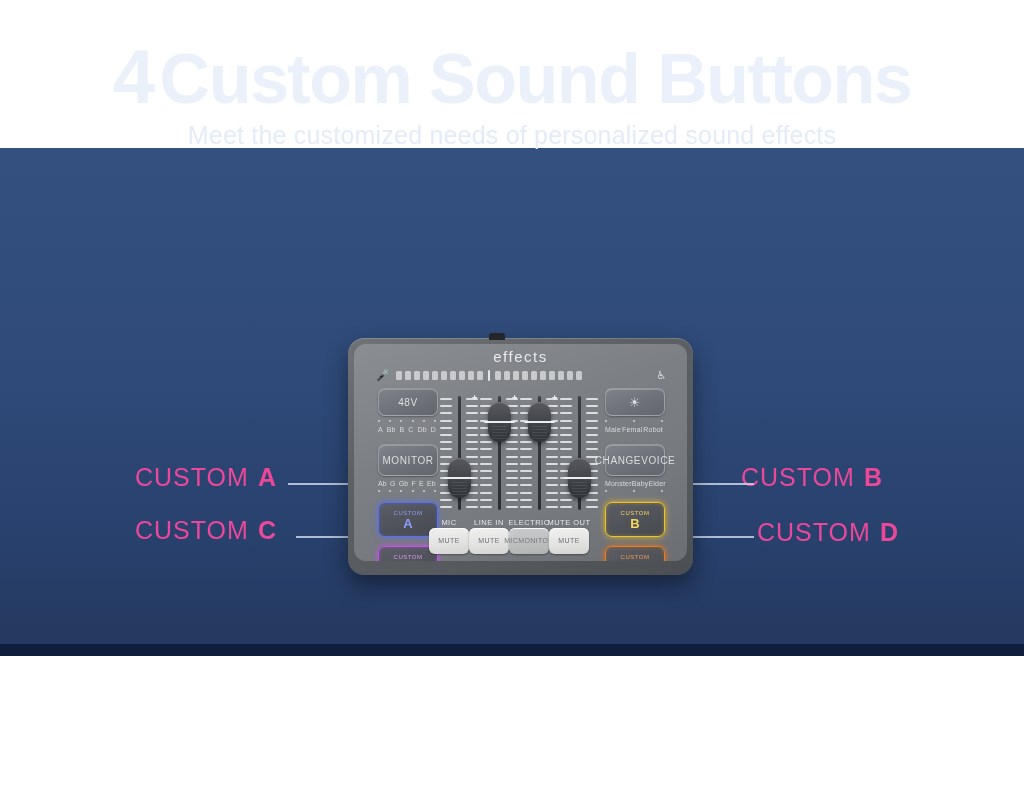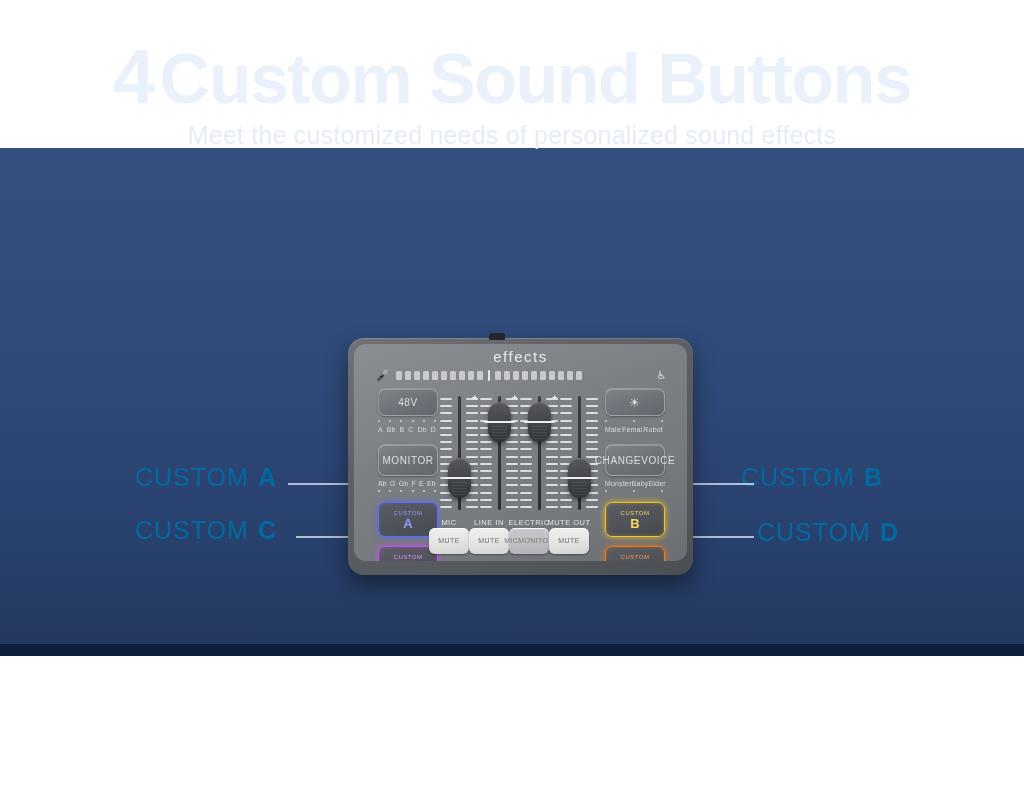--- a/index.html
+++ b/index.html
@@ -29,21 +29,21 @@
   }
   .headline .num{font-size:76px;margin-right:6px;}
   .subhead{
     position:absolute;left:0;top:120px;width:1024px;text-align:center;
     color:#e4ecf8;font-size:25px;line-height:30px;font-weight:300;
     letter-spacing:0.2px;white-space:nowrap;
   }
 
   
   .callout{
-    position:absolute;color:#0369a1;font-size:25px;line-height:28px;
+    position:absolute;color:#ec4899;font-size:25px;line-height:28px;
     font-weight:300;letter-spacing:1px;white-space:nowrap;
   }
   .callout .letter{font-weight:bold;margin-left:9px;letter-spacing:0;}
   .co-a{left:135px;top:463px;}
   .co-c{left:135px;top:516px;}
   .co-b{left:741px;top:463px;}
   .co-d{left:757px;top:518px;}
   .lead{
     position:absolute;height:2px;background:#c8d5e8;opacity:.85;
   }

